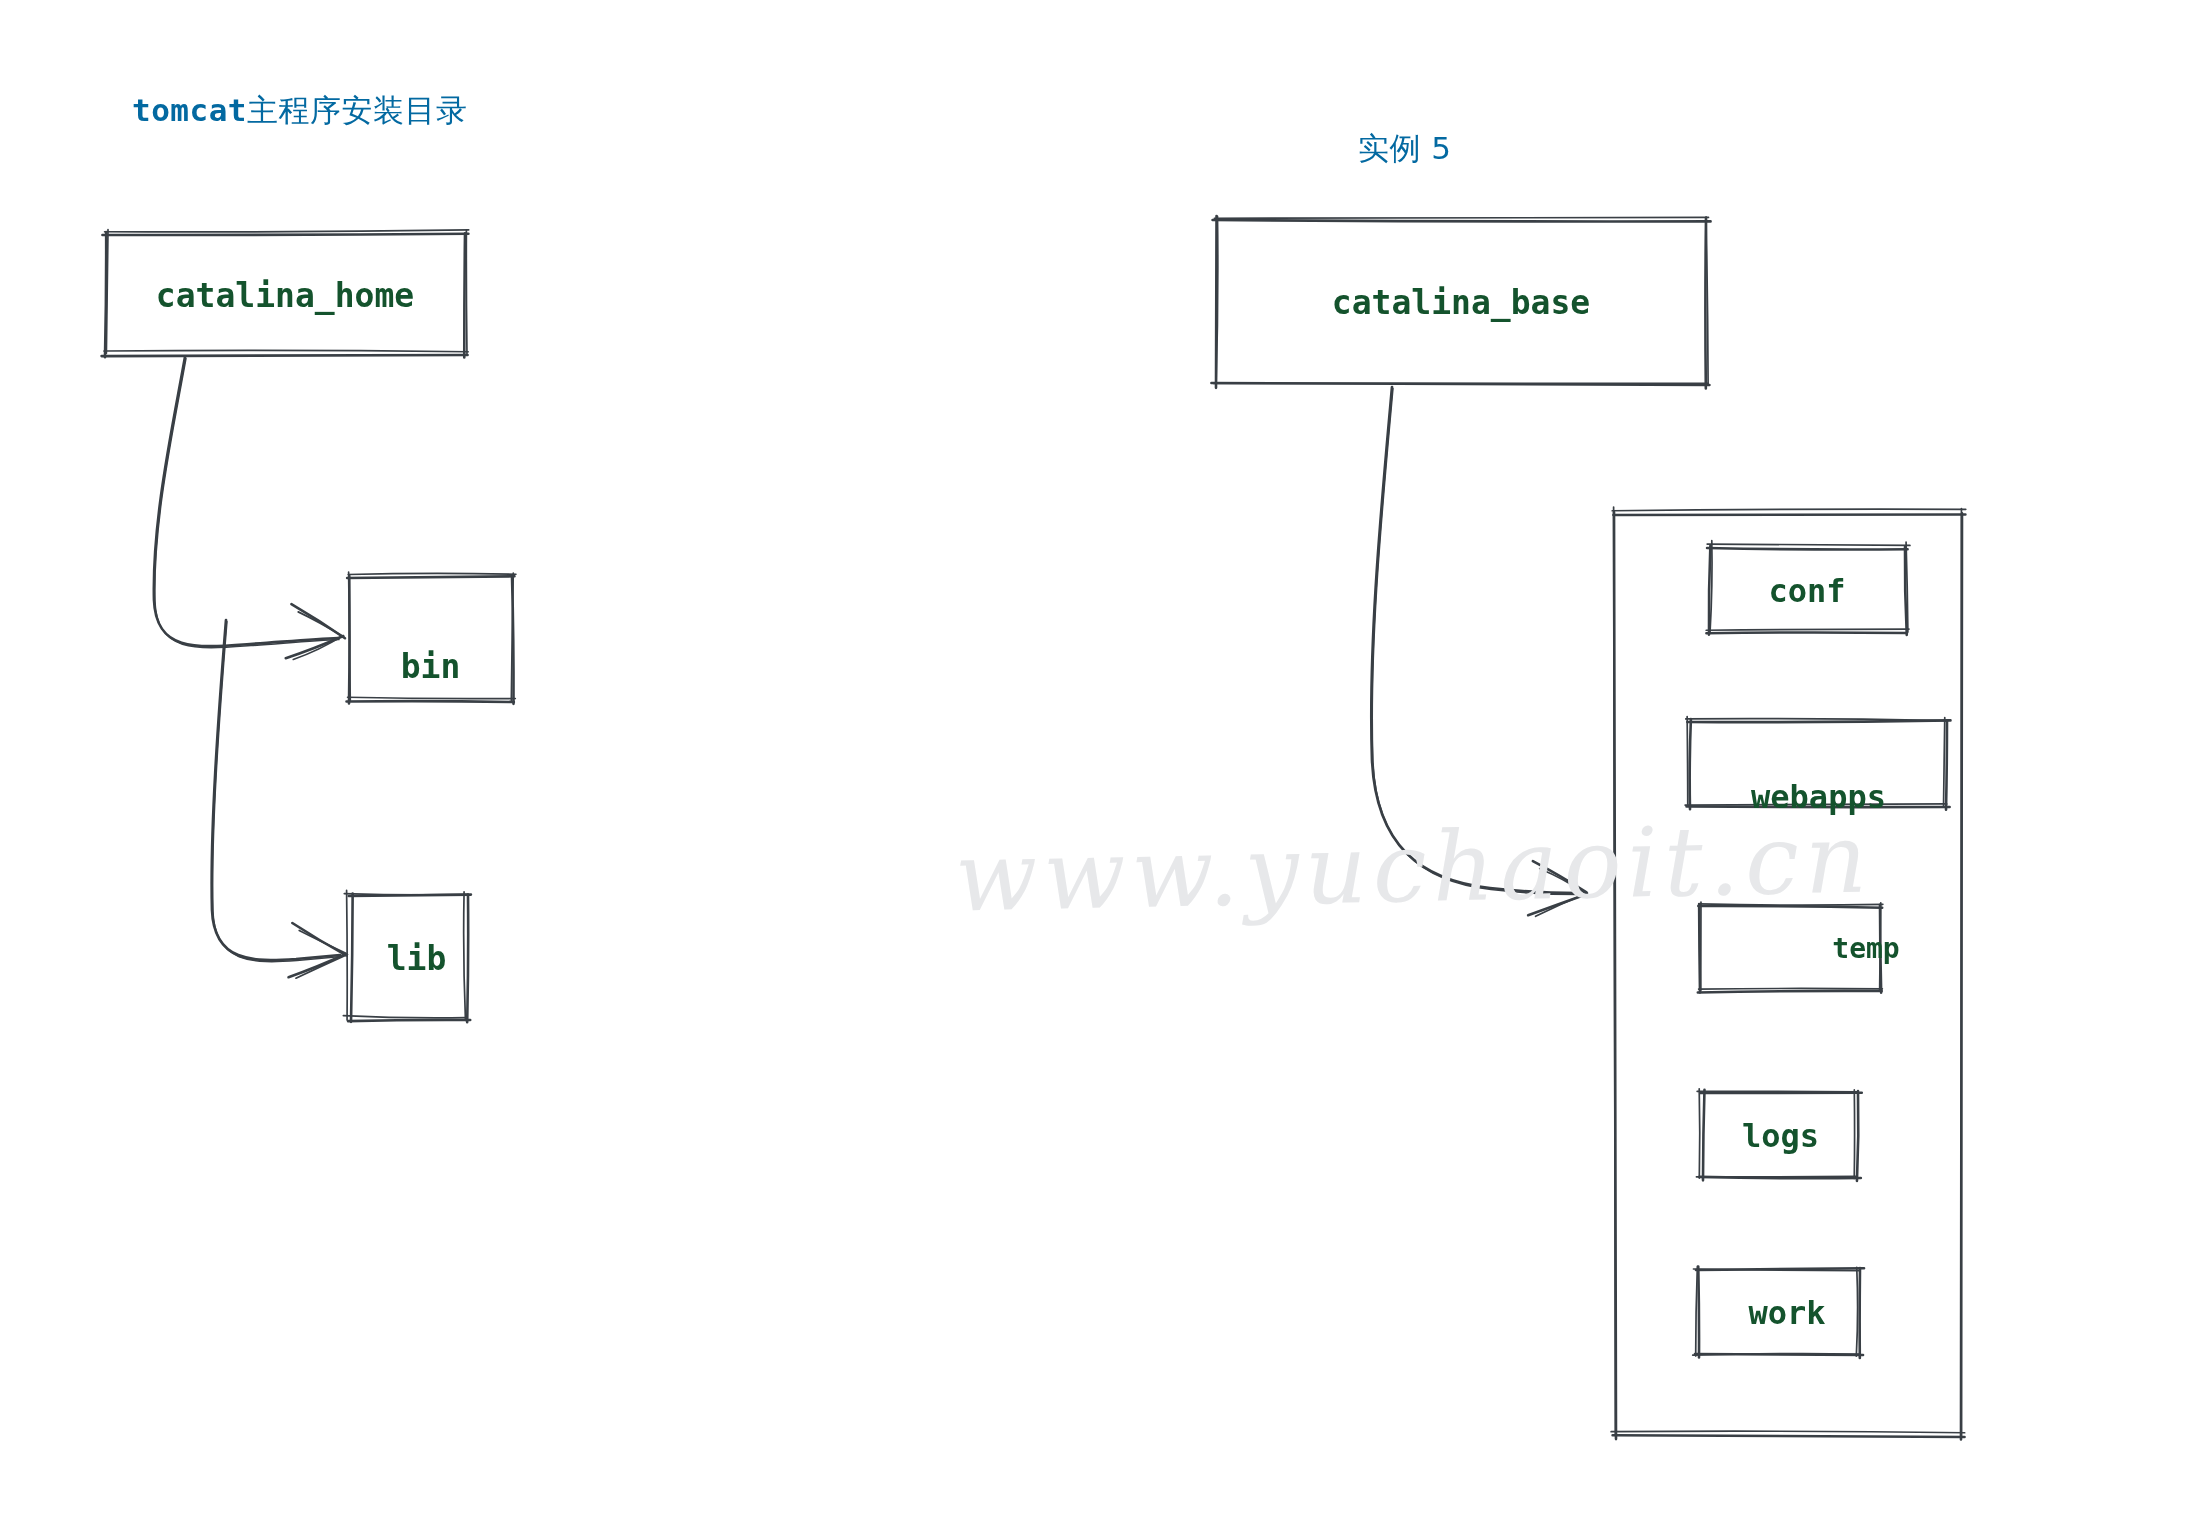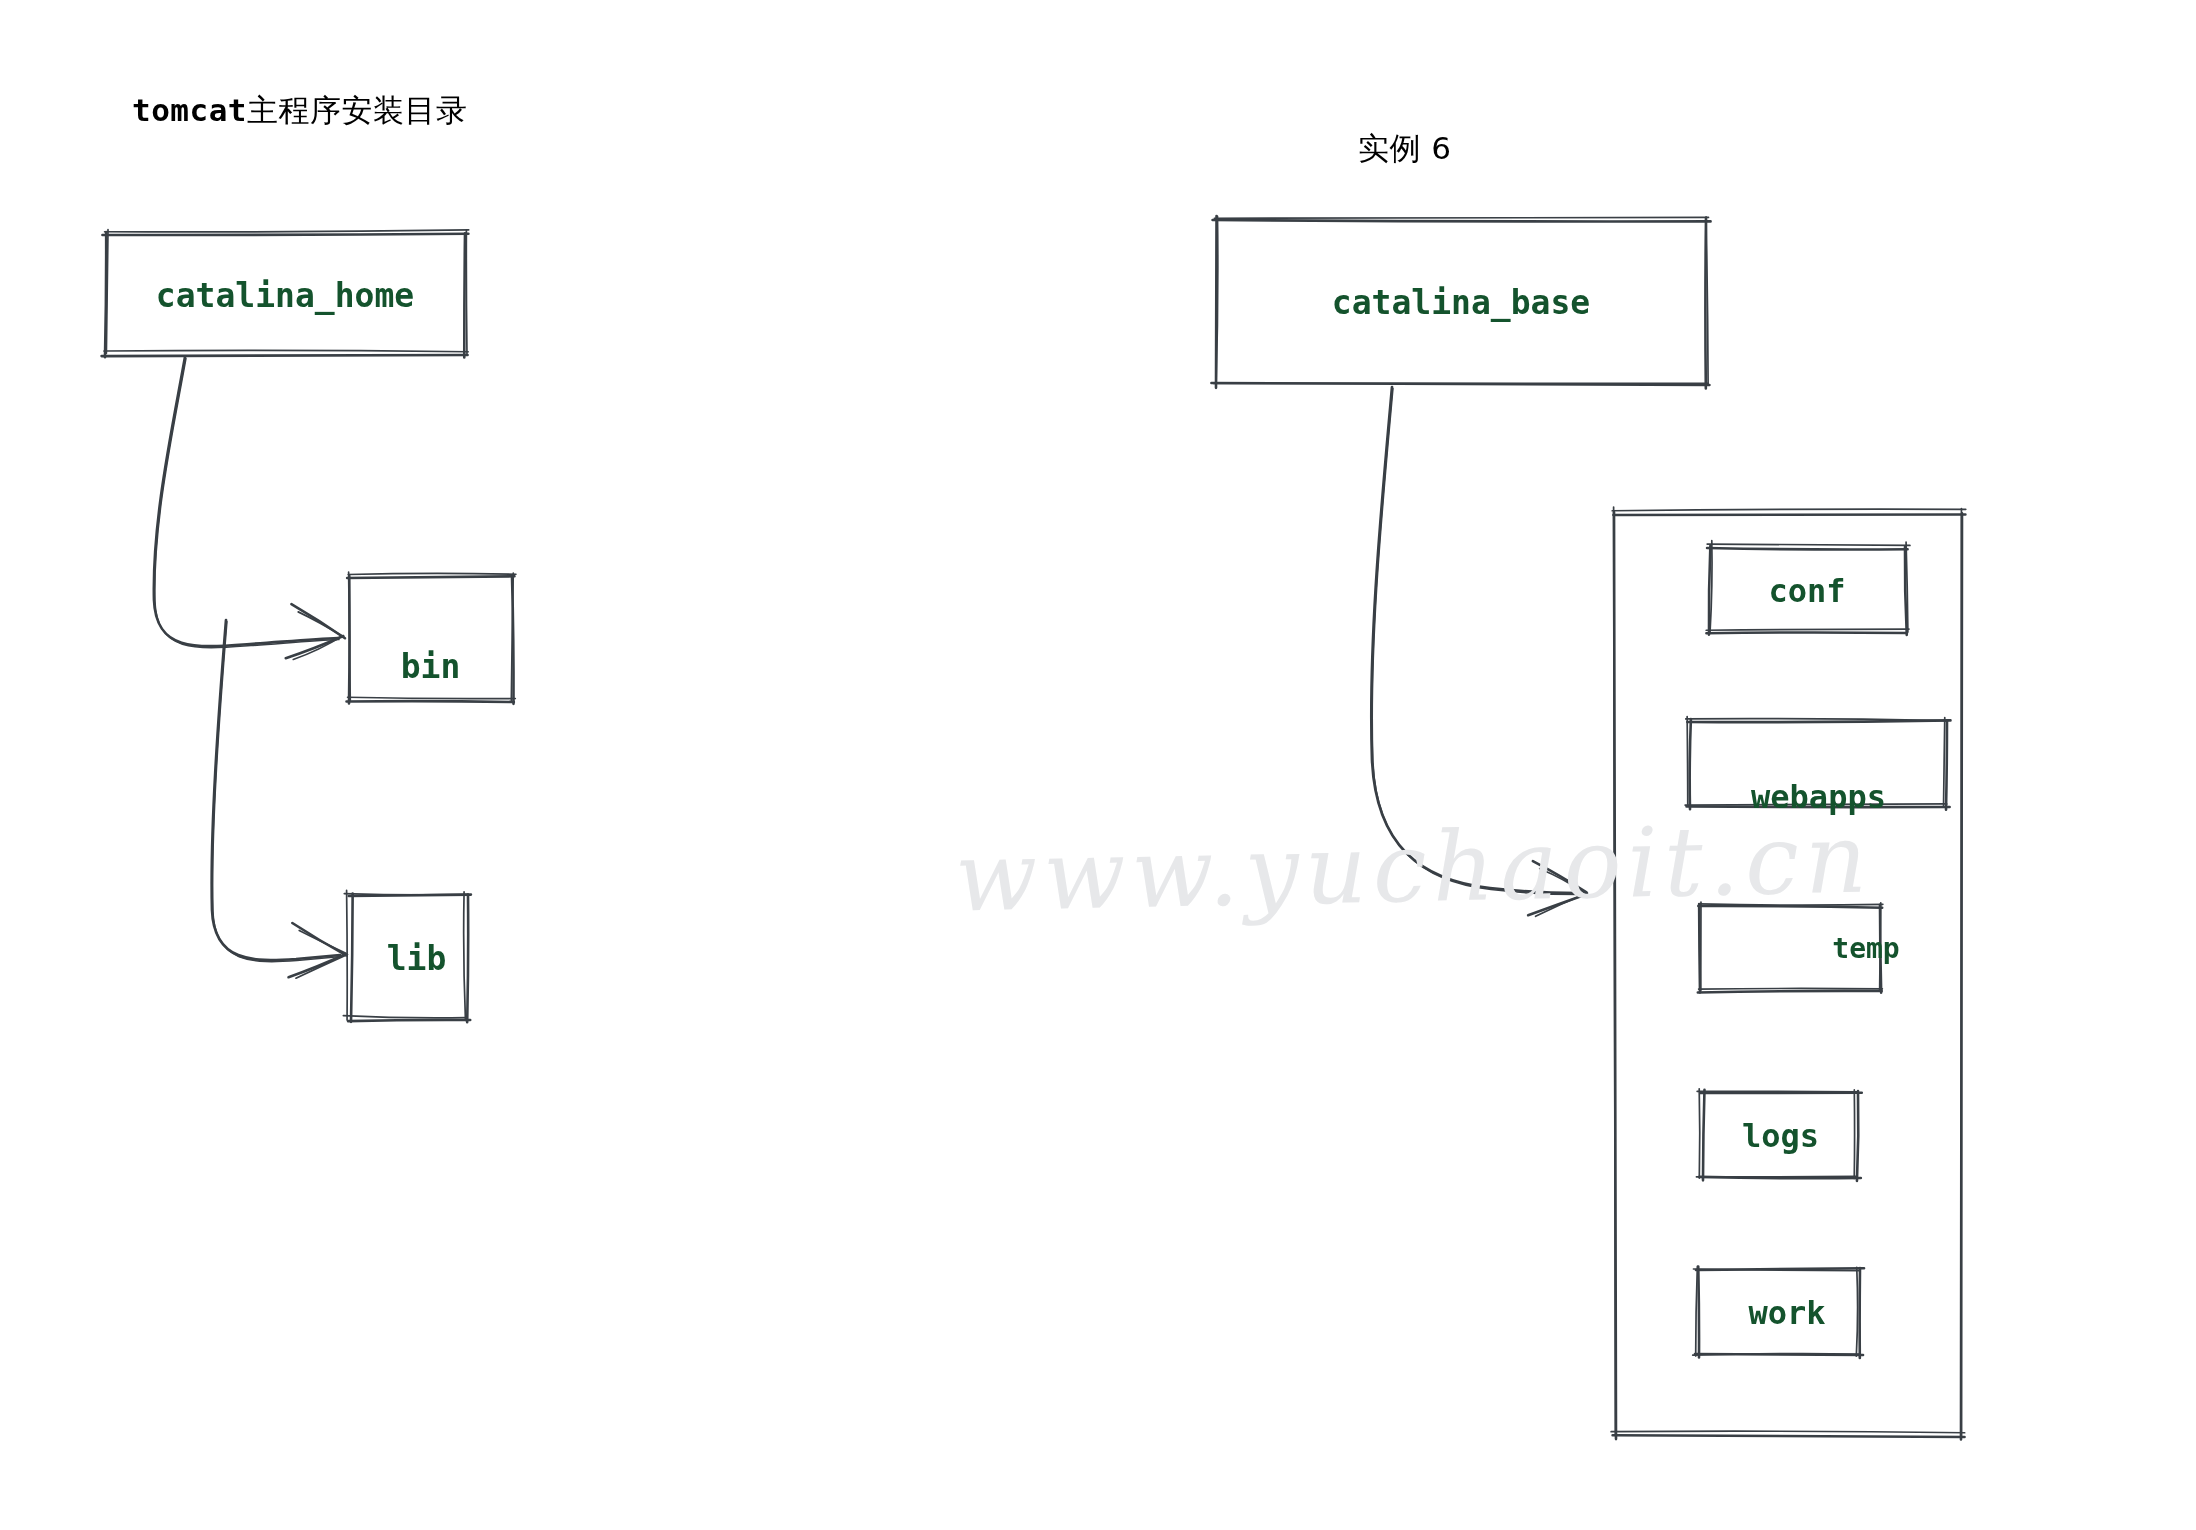--- a/index.html
+++ b/index.html
@@ -17,21 +17,21 @@
   #canvas {
     position: absolute;
     left: 0;
     top: 0;
     width: 2196px;
     height: 1530px;
   }
   .lbl {
     position: absolute;
     white-space: nowrap;
-    color: #000000;
+    color: #0369a1;
     pointer-events: none;
   }
   .title-cjk {
     font-family: "DejaVu Sans", sans-serif;
     font-size: 31px;
     font-weight: 500;
     letter-spacing: 0.5px;
   }
   .title-mono {
     font-family: "DejaVu Sans Mono", monospace;
@@ -187,21 +187,21 @@
         <path d="M 1535.5866569691511 916.3518692754462 Q 1559.9756857883738 904.1473791986365 1587.4628565139137 892.9470261547249" stroke-width="1.7"></path>
         <path d="M 1539.712965762086 868.687943954857 Q 1563.5538117996566 878.4425669668233 1584.5030373153277 892.8954997153487" stroke-width="1.7"></path>
       </g>
     </g>
 </svg>
 
 <div class="lbl" style="left:132px; top:90px;">
   <span class="title-mono">tomcat</span><span class="title-cjk">主程序安装目录</span>
 </div>
 
-<div class="lbl title-cjk" style="left:1358px; top:128px;">实例 6</div>
+<div class="lbl title-cjk" style="left:1358px; top:128px;">实例 5</div>
 
 <div class="wm">www.yuchaoit.cn</div>
 
 <div id="node-labels">
     <div class="lbl box-label" style="left: 105px; top: 235px; width: 360px; height: 120px; font-size: 33px; display: flex; align-items: center; justify-content: center;">catalina_home</div>
     <div class="lbl box-label" style="left: 349px; top: 604px; width: 163px; height: 124px; font-size: 33px; display: flex; align-items: center; justify-content: center;">bin</div>
     <div class="lbl box-label" style="left: 351px; top: 896px; width: 131px; height: 124px; font-size: 33px; display: flex; align-items: center; justify-content: center;">lib</div>
     <div class="lbl box-label" style="left: 1216px; top: 220px; width: 490px; height: 165px; font-size: 33px; display: flex; align-items: center; justify-content: center;">catalina_base</div>
     <div class="lbl box-label" style="left: 1709px; top: 548px; width: 196px; height: 85px; font-size: 32px; display: flex; align-items: center; justify-content: center;">conf</div>
     <div class="lbl box-label" style="left: 1690px; top: 722px; width: 257px; height: 85px; font-size: 32px; display: flex; align-items: center; justify-content: center; margin-top: 32px;">webapps</div>

